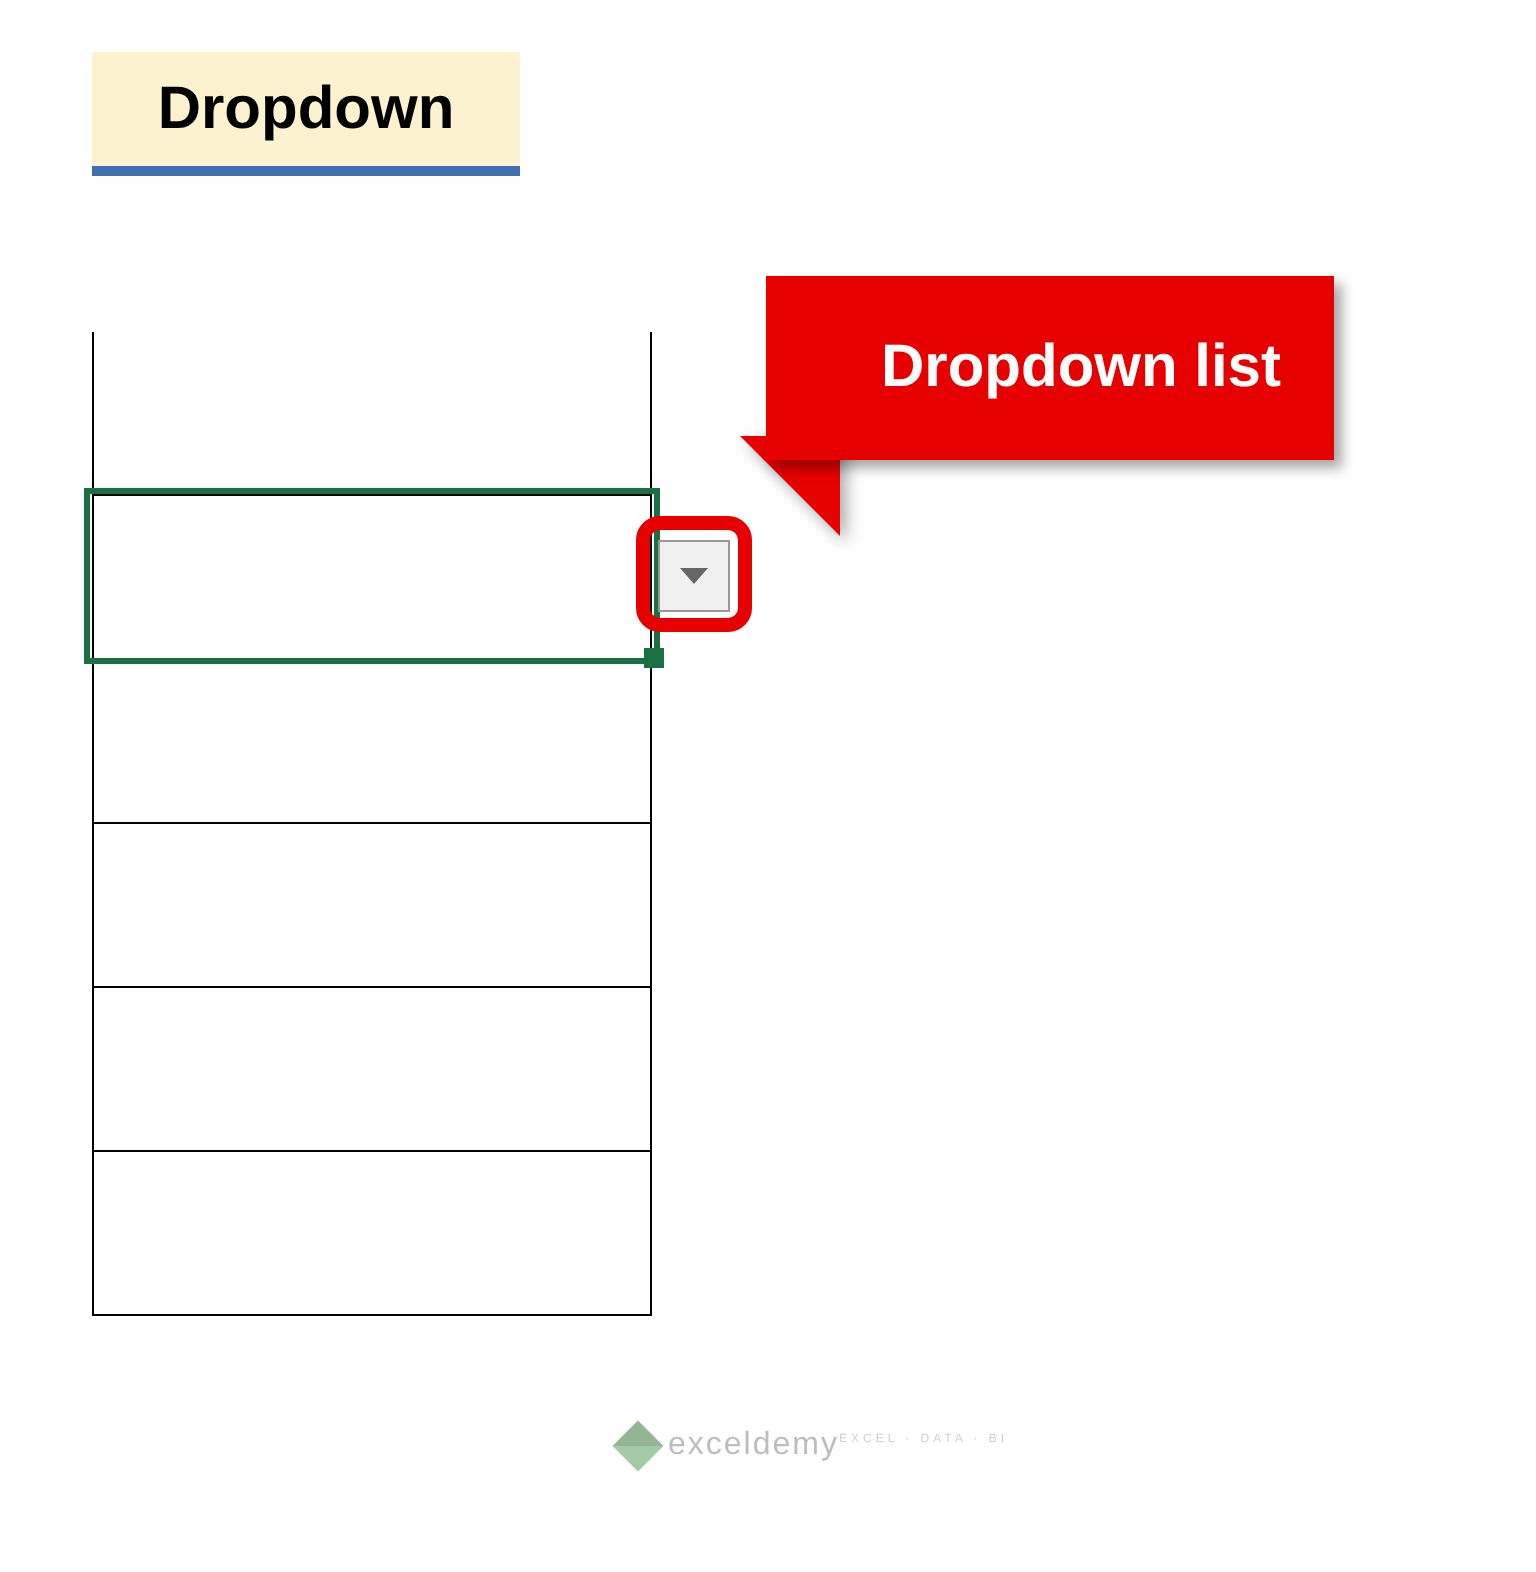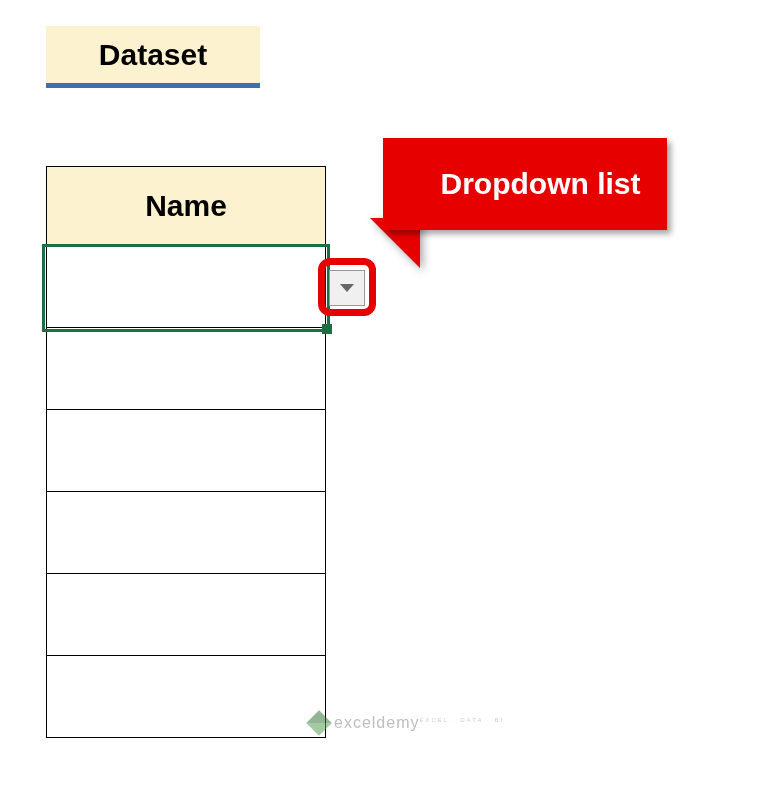--- a/index.html
+++ b/index.html
@@ -158,24 +158,23 @@
     .watermark-sub {
       font-size: 6px;
       color: #aaa;
       letter-spacing: 2px;
       margin-top: 2px;
     }
   </style>
 </head>
 <body>
 
-<div class="dataset-heading">Dataset</div>
+<div class="dataset-heading">Dropdown</div>
 
 <div class="table-container">
-  <div class="header-cell">Name</div>
   <div class="data-cell"></div>
   <div class="data-cell"></div>
   <div class="data-cell"></div>
   <div class="data-cell"></div>
   <div class="data-cell"></div>
   <div class="data-cell"></div>
 </div>
 
 <div class="selected-cell"></div>
 <div class="fill-handle"></div>

